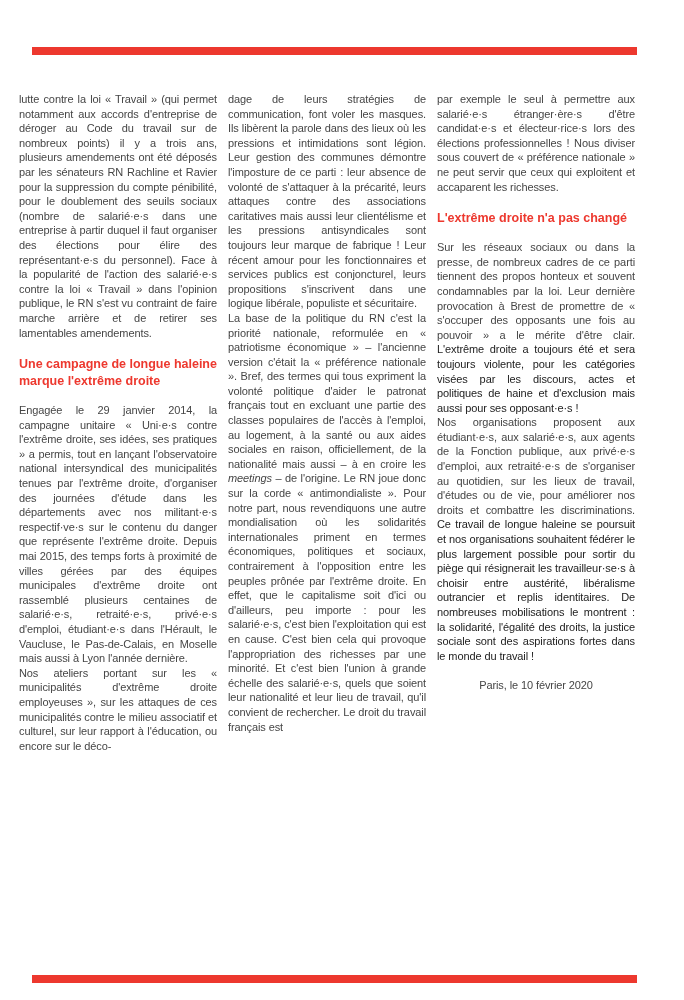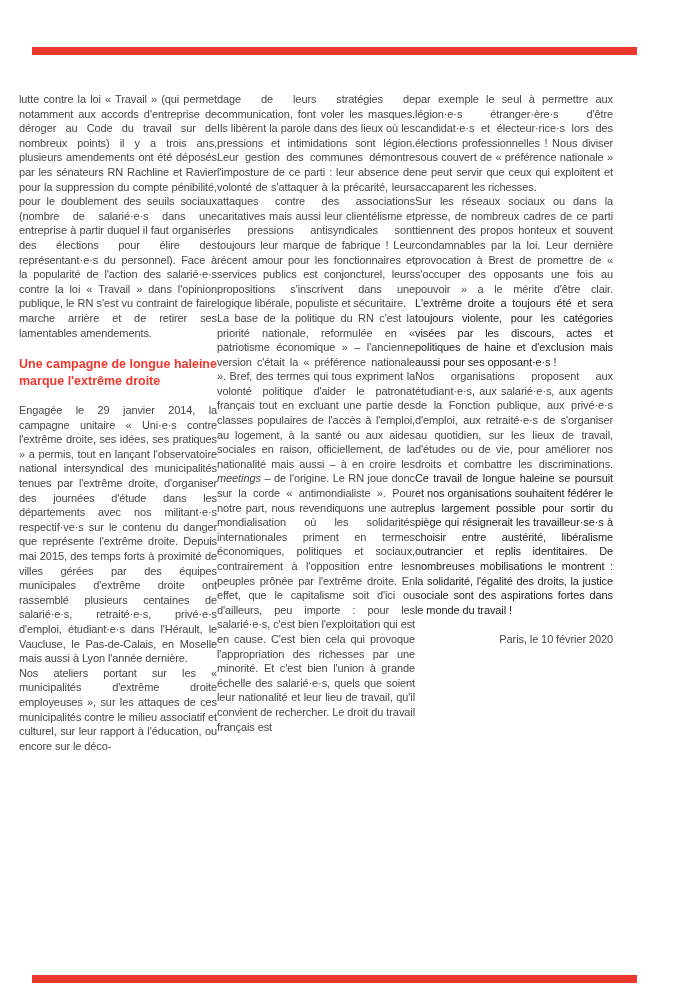--- a/index.html
+++ b/index.html
@@ -23,21 +23,21 @@
     background: var(--accent, #ed382e);
   }
   .rule-top { top: 47px; }
   .rule-bottom { top: 975px; }
   .content {
     position: absolute;
     left: 19px;
     top: 92px;
     width: 618px;
     display: flex;
-    gap: 0;
+    gap: 11px;
   }
   .col {
     width: 198px;
     flex: 0 0 198px;
   }
   .col p.para {
     margin: 0;
     font-size: 11px;
     line-height: 14.6px;
     letter-spacing: -0.1px;
@@ -51,21 +51,21 @@
     font-weight: bold;
     color: var(--accent, #ed382e);
     text-align: left;
   }
   .col p.dateline {
     margin: 15px 0 0 0;
     font-size: 11px;
     line-height: 14.6px;
     letter-spacing: -0.1px;
     color: #454545;
-    text-align: right;
+    text-align: center;
   }
   .seg-regular { font-weight: normal; font-style: normal; }
   .seg-bold { font-weight: normal; color: #222222; }
   .seg-italic { font-style: italic; margin-top: 16px; }
 </style>
 </head>
 <body>
 
 <div class="page">
   <div class="rule rule-top"></div>
@@ -74,20 +74,21 @@
         <p class="para"><span class="seg-regular">lutte contre la loi « Travail » (qui permet notamment aux accords d'entreprise de déroger au Code du travail sur de nombreux points) il y a trois ans, plusieurs amendements ont été déposés par les sénateurs RN Rachline et Ravier pour la suppression du compte pénibilité, pour le doublement des seuils sociaux (nombre de salarié·e·s dans une entreprise à partir duquel il faut organiser des élections pour élire des représentant·e·s du personnel). Face à la popularité de l'action des salarié·e·s contre la loi « Travail » dans l'opinion publique, le RN s'est vu contraint de faire marche arrière et de retirer ses lamentables amendements.</span></p>
         <h3 class="heading">Une campagne de longue haleine marque l'extrême droite</h3>
         <p class="para"><span class="seg-regular">Engagée le 29 janvier 2014, la campagne unitaire « Uni·e·s contre l'extrême droite, ses idées, ses pratiques » a permis, tout en lançant l'observatoire national intersyndical des municipalités tenues par l'extrême droite, d'organiser des journées d'étude dans les départements avec nos militant·e·s respectif·ve·s sur le contenu du danger que représente l'extrême droite. Depuis mai 2015, des temps forts à proximité de villes gérées par des équipes municipales d'extrême droite ont rassemblé plusieurs centaines de salarié·e·s, retraité·e·s, privé·e·s d'emploi, étudiant·e·s dans l'Hérault, le Vaucluse, le Pas-de-Calais, en Moselle mais aussi à Lyon l'année dernière.</span></p>
         <p class="para"><span class="seg-regular">Nos ateliers portant sur les « municipalités d'extrême droite employeuses », sur les attaques de ces municipalités contre le milieu associatif et culturel, sur leur rapport à l'éducation, ou encore sur le déco-</span></p>
       </div>
     <div class="col">
         <p class="para"><span class="seg-regular">dage de leurs stratégies de communication, font voler les masques. Ils libèrent la parole dans des lieux où les pressions et intimidations sont légion. Leur gestion des communes démontre l'imposture de ce parti : leur absence de volonté de s'attaquer à la précarité, leurs attaques contre des associations caritatives mais aussi leur clientélisme et les pressions antisyndicales sont toujours leur marque de fabrique ! Leur récent amour pour les fonctionnaires et services publics est conjoncturel, leurs propositions s'inscrivent dans une logique libérale, populiste et sécuritaire.</span></p>
         <p class="para"><span class="seg-regular">La base de la politique du RN c'est la priorité nationale, reformulée en « patriotisme économique » – l'ancienne version c'était la « préférence nationale ». Bref, des termes qui tous expriment la volonté politique d'aider le patronat français tout en excluant une partie des classes populaires de l'accès à l'emploi, au logement, à la santé ou aux aides sociales en raison, officiellement, de la nationalité mais aussi – à en croire les </span><span class="seg-italic">meetings</span><span class="seg-regular"> – de l'origine. Le RN joue donc sur la corde « antimondialiste ». Pour notre part, nous revendiquons une autre mondialisation où les solidarités internationales priment en termes économiques, politiques et sociaux, contrairement à l'opposition entre les peuples prônée par l'extrême droite. En effet, que le capitalisme soit d'ici ou d'ailleurs, peu importe : pour les salarié·e·s, c'est bien l'exploitation qui est en cause. C'est bien cela qui provoque l'appropriation des richesses par une minorité. Et c'est bien l'union à grande échelle des salarié·e·s, quels que soient leur nationalité et leur lieu de travail, qu'il convient de rechercher. Le droit du travail français est</span></p>
       </div>
     <div class="col">
-        <p class="para"><span class="seg-regular">par exemple le seul à permettre aux légion·e·s étranger·ère·s d'être candidat·e·s et électeur·rice·s lors des élections professionnelles ! Nous diviser sous couvert de « préférence nationale » ne peut servir que ceux qui exploitent et accaparent les richesses.</span></p>
+        <p class="para"><span class="seg-regular">par exemple le seul à permettre aux salarié·e·s étranger·ère·s d'être candidat·e·s et électeur·rice·s lors des élections professionnelles ! Nous diviser sous couvert de « préférence nationale » ne peut servir que ceux qui exploitent et accaparent les richesses.</span></p>
+        <h3 class="heading">L'extrême droite n'a pas changé</h3>
         <p class="para"><span class="seg-regular">Sur les réseaux sociaux ou dans la presse, de nombreux cadres de ce parti tiennent des propos honteux et souvent condamnables par la loi. Leur dernière provocation à Brest de promettre de « s'occuper des opposants une fois au pouvoir » a le mérite d'être clair. </span><span class="seg-bold">L'extrême droite a toujours été et sera toujours violente, pour les catégories visées par les discours, actes et politiques de haine et d'exclusion mais aussi pour ses opposant·e·s !</span></p>
         <p class="para"><span class="seg-regular">Nos organisations proposent aux étudiant·e·s, aux salarié·e·s, aux agents de la Fonction publique, aux privé·e·s d'emploi, aux retraité·e·s de s'organiser au quotidien, sur les lieux de travail, d'études ou de vie, pour améliorer nos droits et combattre les discriminations. </span><span class="seg-bold">Ce travail de longue haleine se poursuit et nos organisations souhaitent fédérer le plus largement possible pour sortir du piège qui résignerait les travailleur·se·s à choisir entre austérité, libéralisme outrancier et replis identitaires. De nombreuses mobilisations le montrent : la solidarité, l'égalité des droits, la justice sociale sont des aspirations fortes dans le monde du travail !</span></p>
         <p class="dateline">Paris, le 10 février 2020</p>
       </div>
   </div>
   <div class="rule rule-bottom"></div>
 </div>
 
 </body></html>

